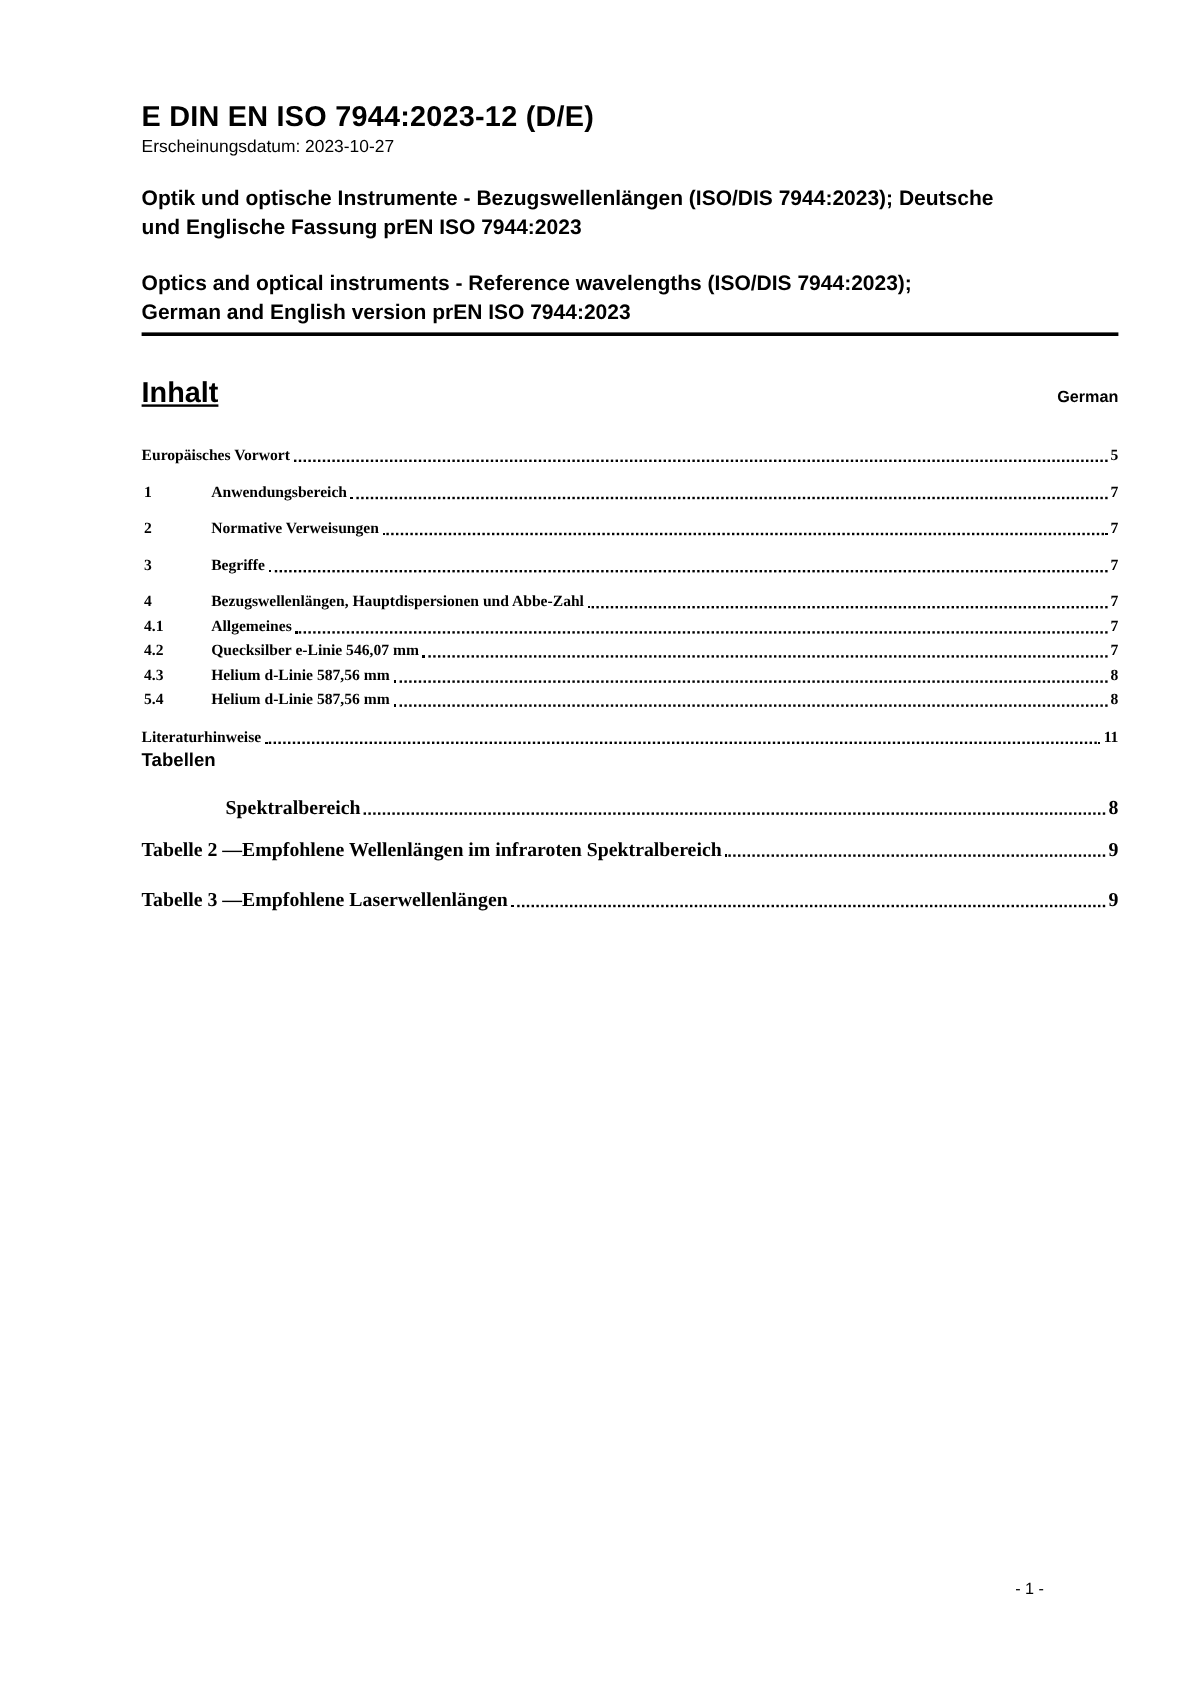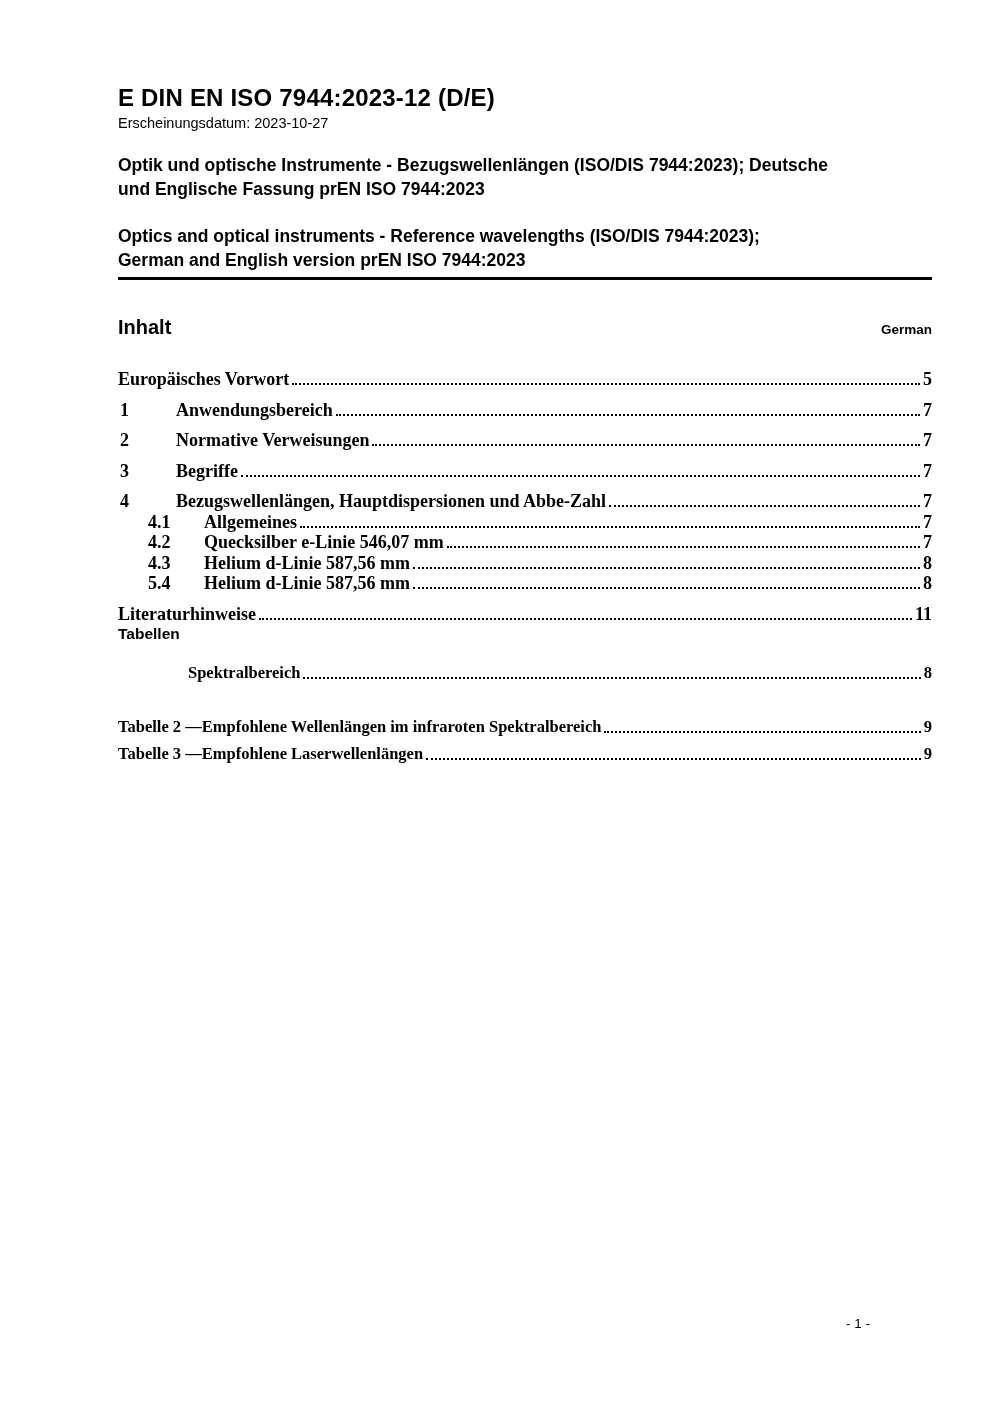--- a/index.html
+++ b/index.html
@@ -48,41 +48,42 @@
     width: 100%;
   }
   
   .toc-header {
     margin-top: 36px;
     display: flex;
     justify-content: space-between;
     align-items: baseline;
   }
   .toc-heading {
-    font-size: 20px;
+    font-size: 24px;
     font-weight: bold;
     line-height: 23px;
+    text-decoration: underline;
   }
   .seite-label {
     font-size: 13.5px;
     font-weight: bold;
   }
   
   .toc-list {
     margin-top: 30px;
     font-family: "Liberation Serif", serif;
     font-weight: bold;
-    font-size: 18px;
+    font-size: 13px;
   }
   .toc-row {
     display: flex;
     line-height: 20px;
     margin-top: 10.5px;
   }
-  .toc-row.sub { margin-top: 0.5px; margin-left: 28px; }
+  .toc-row.sub { margin-top: 0.5px; }
   .toc-num {
     flex: 0 0 58px;
     padding-left: 2px;
   }
   .toc-label { white-space: nowrap; }
   .dots {
     flex: 1 1 auto;
     min-width: 12px;
     border-bottom: 2px dotted #000;
     align-self: flex-end;
@@ -97,22 +98,22 @@
     line-height: 19px;
     font-family: "Liberation Sans", sans-serif;
   }
   .tables-list {
     font-family: "Liberation Serif", serif;
     font-weight: bold;
     font-size: 16.5px;
   }
   .table-entry { margin-top: 0; }
   .table-entry.e0 { margin-top: 16px; }
-  .table-entry.e1 { margin-top: 27px; }
-  .table-entry.e2 { }
+  .table-entry.e1 { margin-top: 8px; }
+  .table-entry.e2 { margin-top: 15px; }
   .table-line {
     display: flex;
     line-height: 27px;
   }
   .table-line .dots { margin-bottom: 7px; }
   .table-line.cont { padding-left: 70px; }
   
   .page-footer {
     position: absolute;
     top: 1316px;

